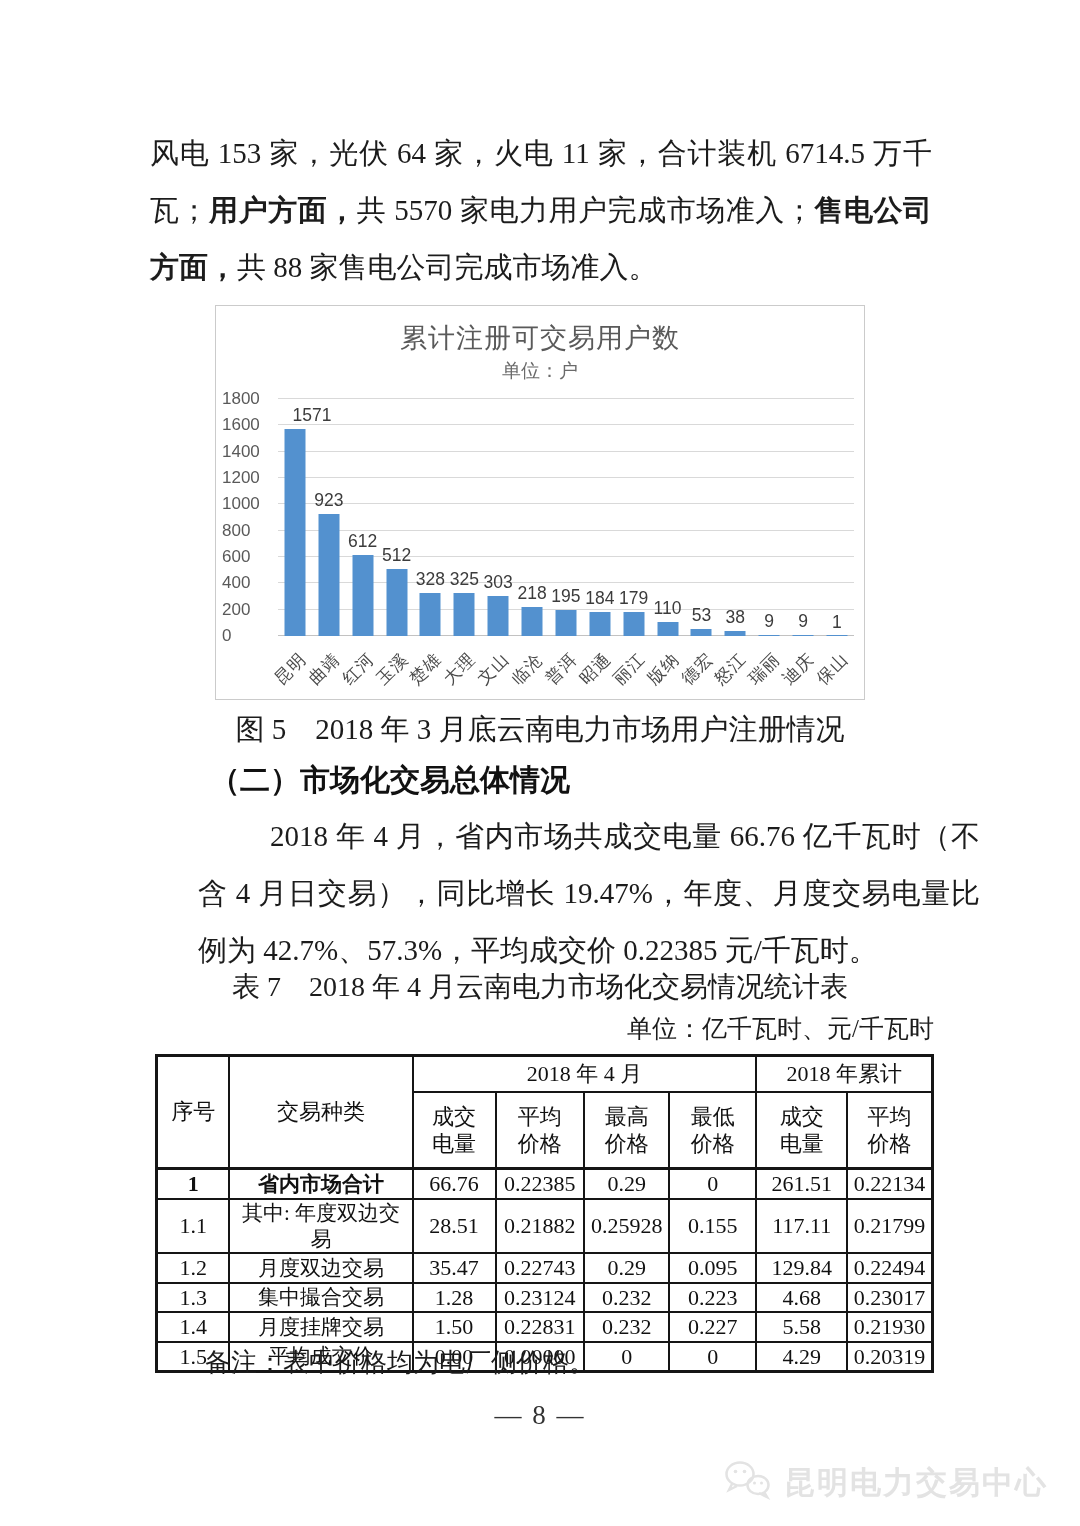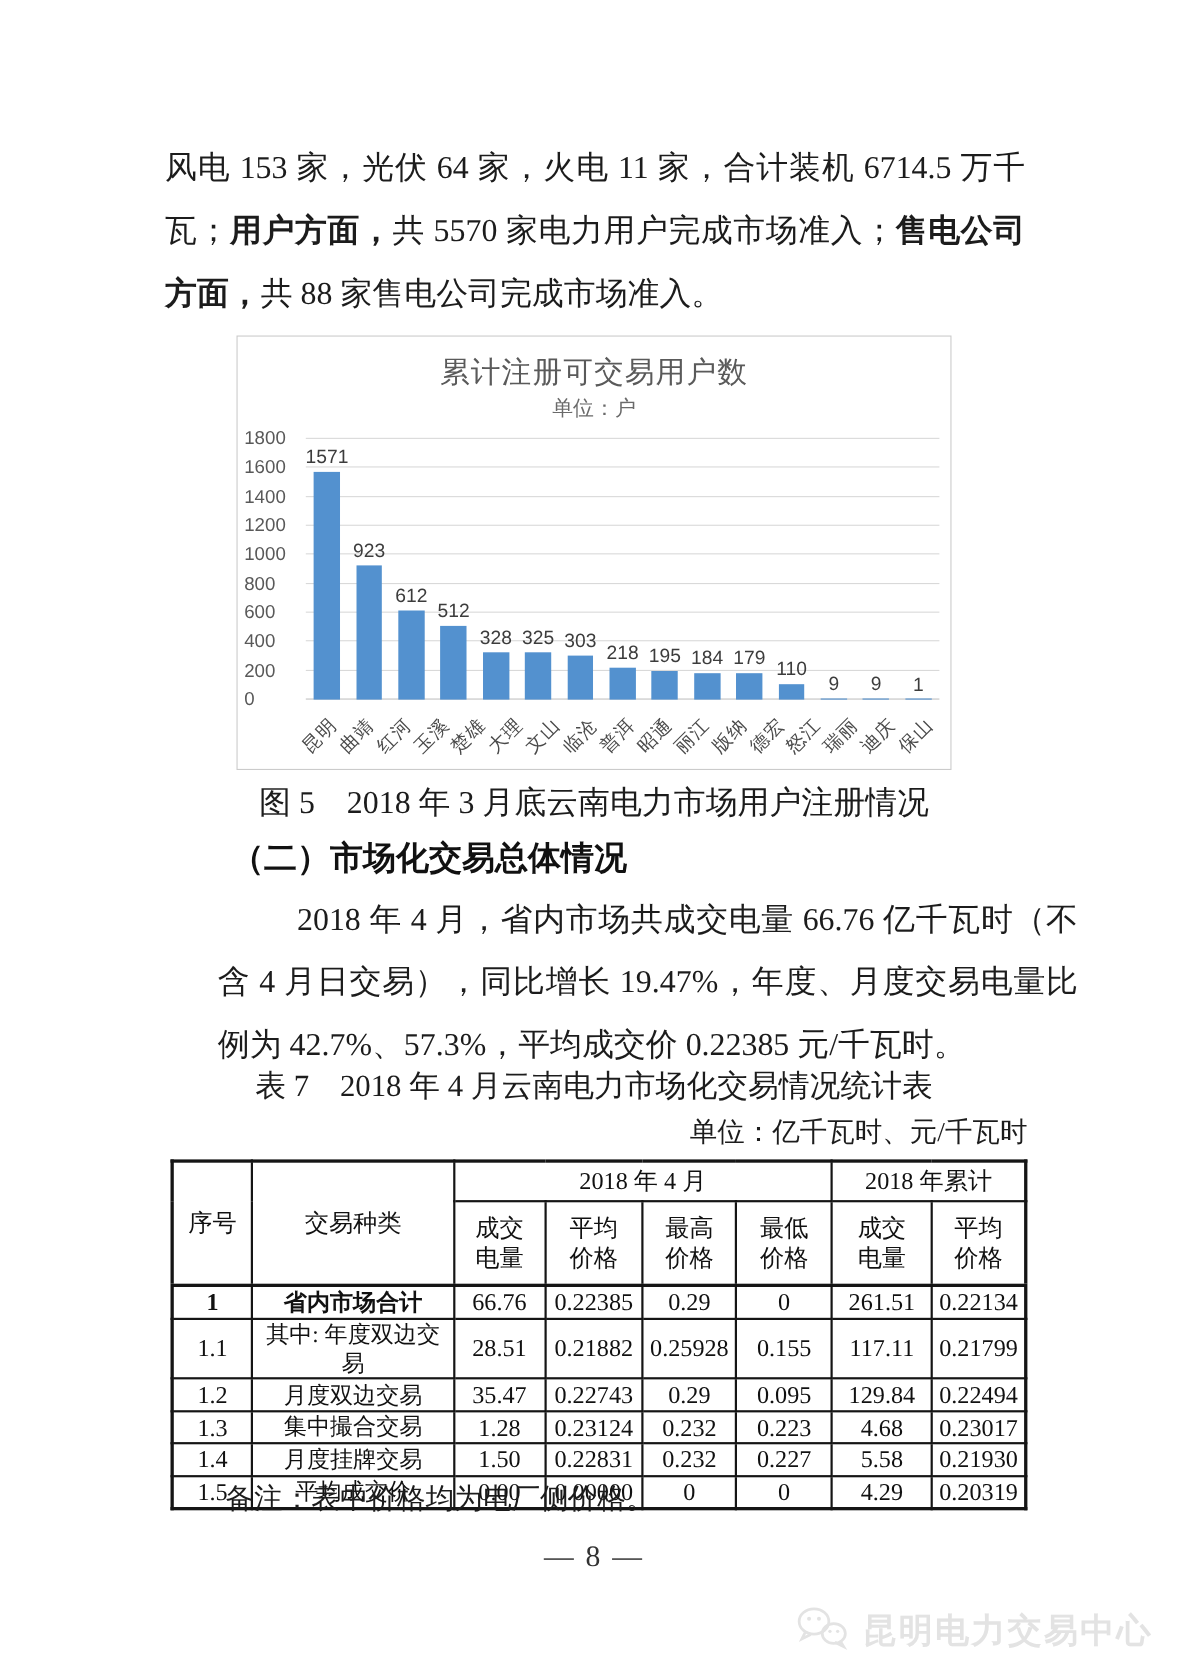--- a/index.html
+++ b/index.html
@@ -132,21 +132,21 @@
         <div class="gridline" style="bottom: 44.4444%;"></div>
         <div class="gridline" style="bottom: 55.5556%;"></div>
         <div class="gridline" style="bottom: 66.6667%;"></div>
         <div class="gridline" style="bottom: 77.7778%;"></div>
         <div class="gridline" style="bottom: 88.8889%;"></div>
         <div class="gridline" style="bottom: 100%;"></div>
         <div class="baseline"></div>
         <div class="bars">
           <div class="bar-slot">
             <div class="bar" style="height: max(87.2778%, 1.5px); background: rgb(83, 145, 207);"></div>
-            <div class="bar-value" style="bottom: calc(87.2778% + 5px);">1571</div>
+            <div class="bar-value" style="bottom: calc(87.2778% + 5px); margin-left: 17px;">1571</div>
           </div>
           <div class="bar-slot">
             <div class="bar" style="height: max(51.2778%, 1.5px); background: rgb(83, 145, 207);"></div>
             <div class="bar-value" style="bottom: calc(51.2778% + 5px);">923</div>
           </div>
           <div class="bar-slot">
             <div class="bar" style="height: max(34%, 1.5px); background: rgb(83, 145, 207);"></div>
             <div class="bar-value" style="bottom: calc(34% + 5px);">612</div>
           </div>
           <div class="bar-slot">
@@ -177,20 +177,28 @@
             <div class="bar" style="height: max(10.2222%, 1.5px); background: rgb(83, 145, 207);"></div>
             <div class="bar-value" style="bottom: calc(10.2222% + 5px);">184</div>
           </div>
           <div class="bar-slot">
             <div class="bar" style="height: max(9.94444%, 1.5px); background: rgb(83, 145, 207);"></div>
             <div class="bar-value" style="bottom: calc(9.94444% + 5px);">179</div>
           </div>
           <div class="bar-slot">
             <div class="bar" style="height: max(6.11111%, 1.5px); background: rgb(83, 145, 207);"></div>
             <div class="bar-value" style="bottom: calc(6.11111% + 5px);">110</div>
+          </div>
+          <div class="bar-slot">
+            <div class="bar" style="height: max(2.94444%, 1.5px); background: rgb(83, 145, 207);"></div>
+            <div class="bar-value" style="bottom: calc(2.94444% + 5px);">53</div>
+          </div>
+          <div class="bar-slot">
+            <div class="bar" style="height: max(2.11111%, 1.5px); background: rgb(83, 145, 207);"></div>
+            <div class="bar-value" style="bottom: calc(2.11111% + 5px);">38</div>
           </div>
           <div class="bar-slot">
             <div class="bar" style="height: max(0.5%, 1.5px); background: rgb(83, 145, 207);"></div>
             <div class="bar-value" style="bottom: calc(0.5% + 5px);">9</div>
           </div>
           <div class="bar-slot">
             <div class="bar" style="height: max(0.5%, 1.5px); background: rgb(83, 145, 207);"></div>
             <div class="bar-value" style="bottom: calc(0.5% + 5px);">9</div>
           </div>
           <div class="bar-slot">

